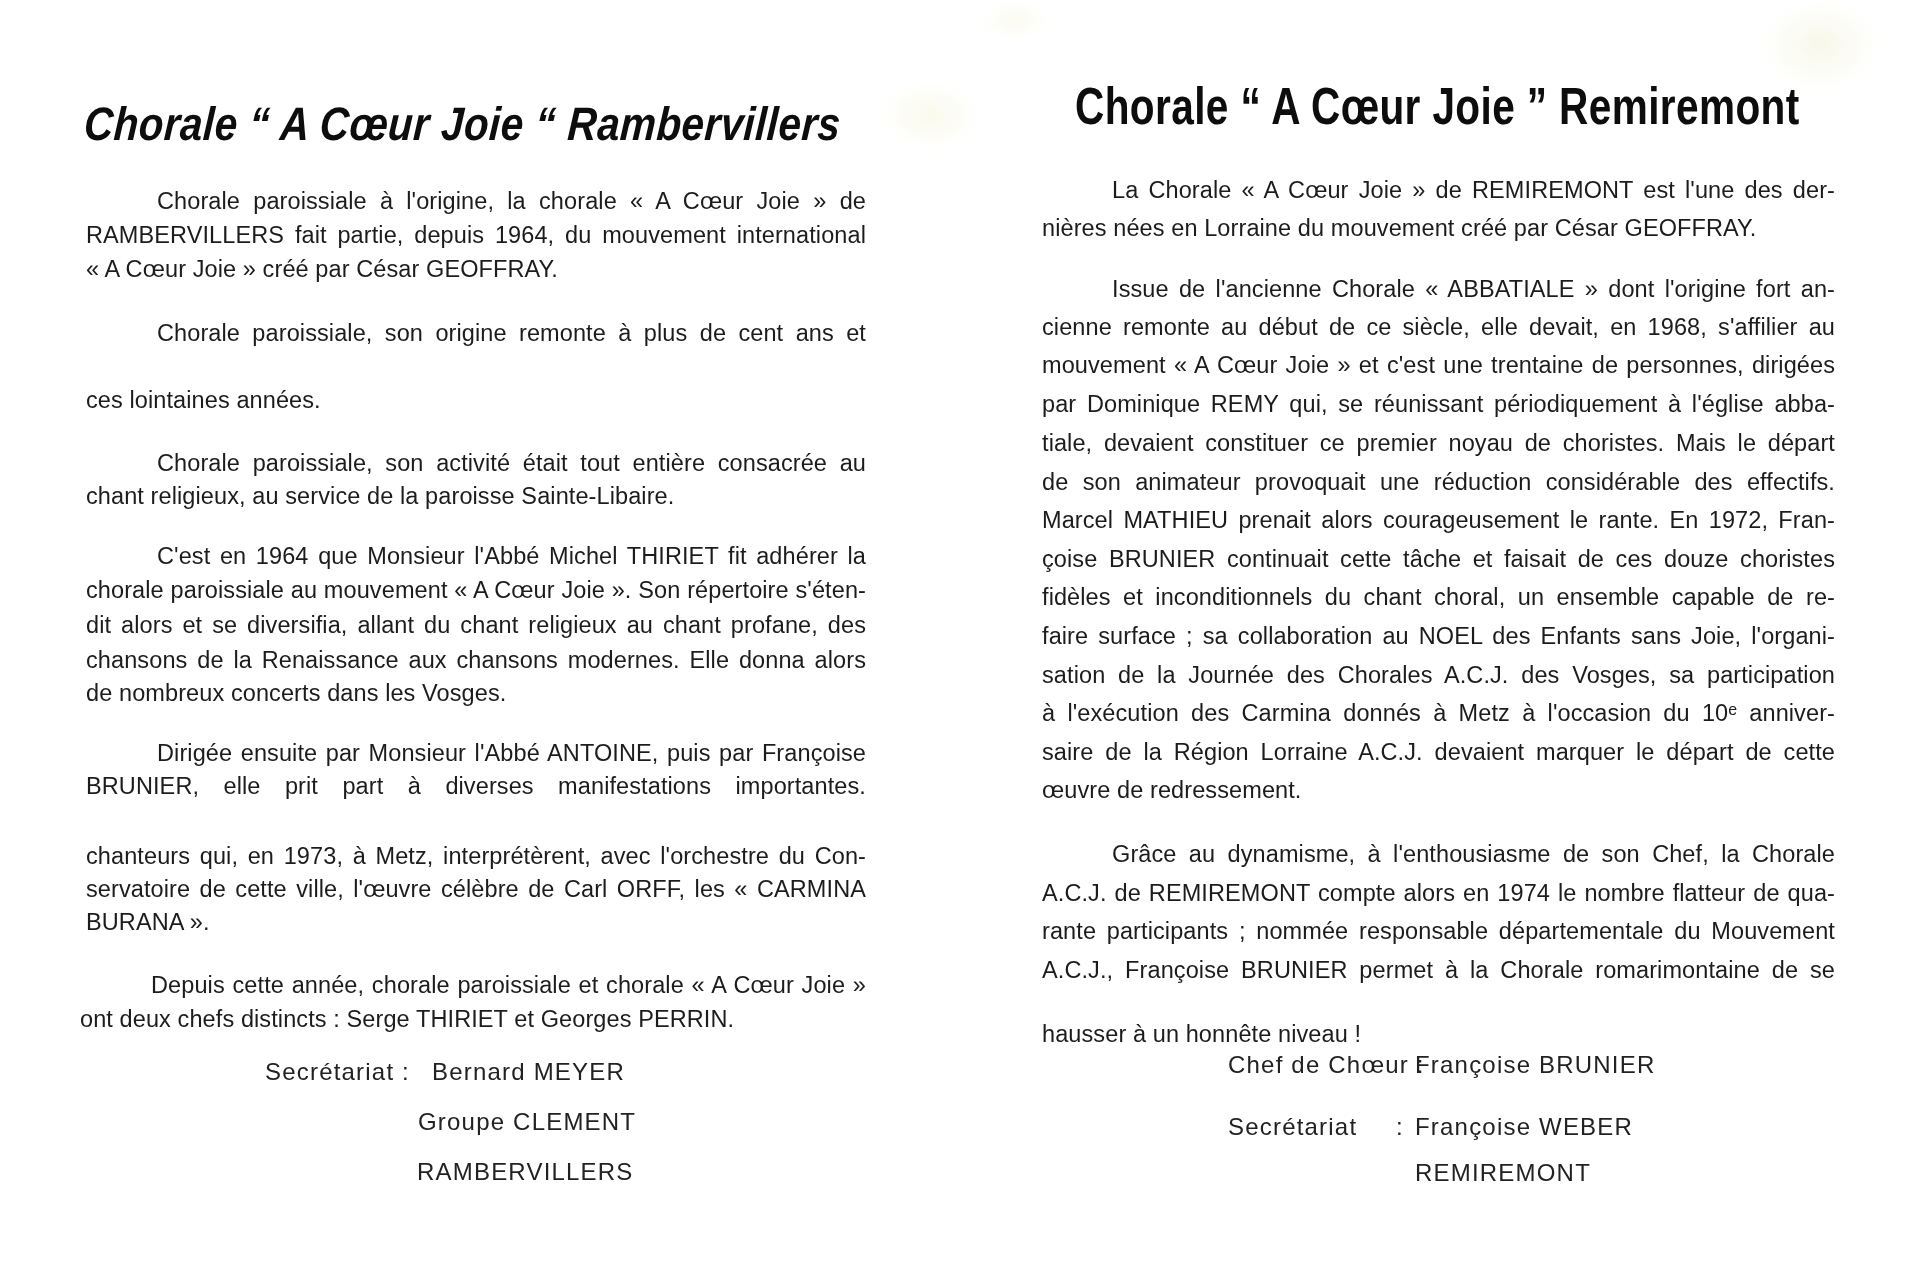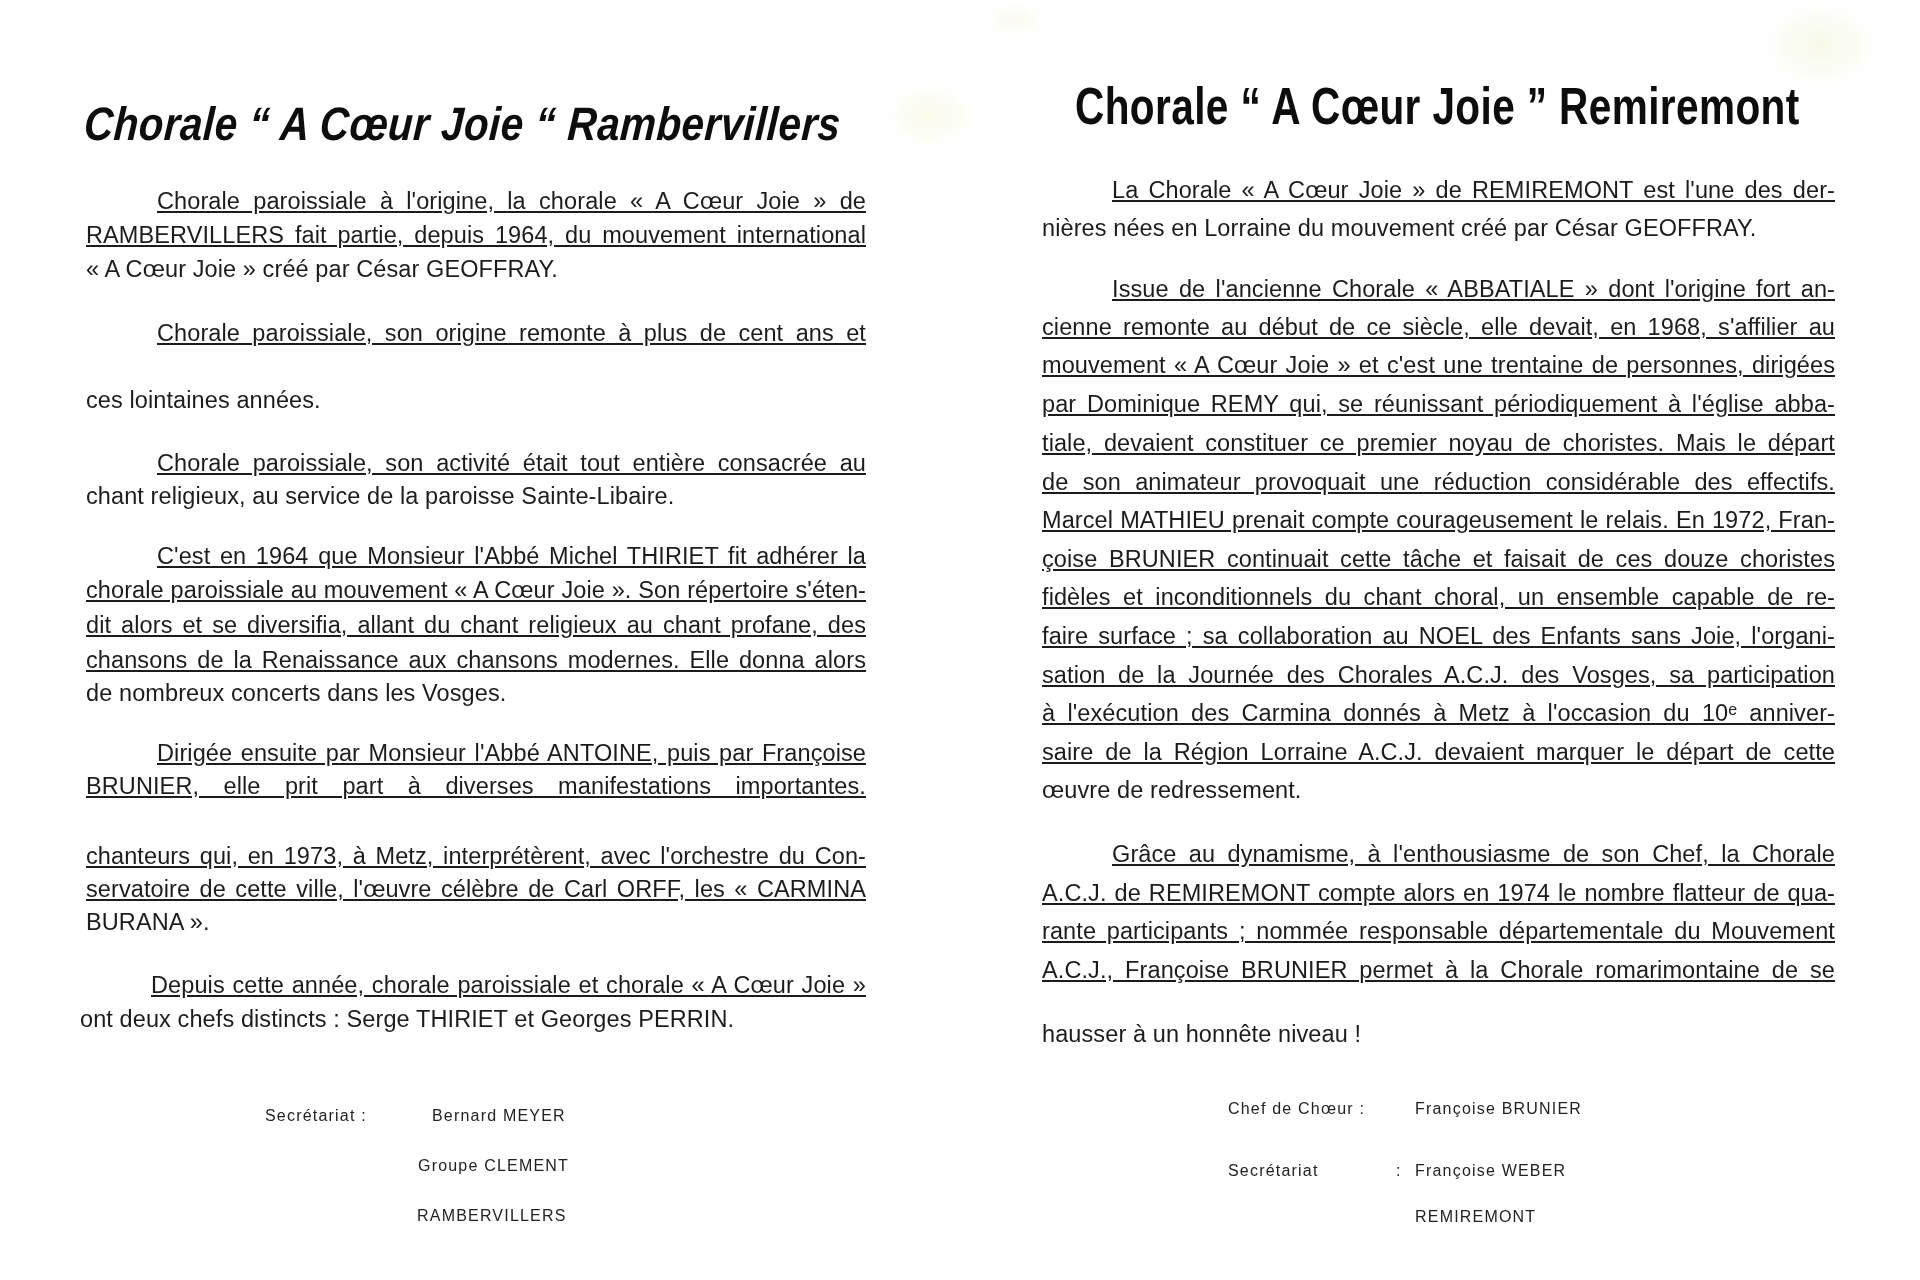--- a/index.html
+++ b/index.html
@@ -37,29 +37,29 @@
     letter-spacing: 0.5px;
   }
 
   .line {
     position: absolute;
     font-size: 23.5px; line-height: 30px; height: 30px;
     white-space: nowrap; overflow: visible;
     color: #1c1c1c;
     letter-spacing: 0.1px;
   }
-  .just { text-align: justify; text-align-last: justify; white-space: normal; text-decoration: underline; }
+  .just { text-align: justify; text-align-last: justify; white-space: normal; }
   .left-col .line { left: 86px; width: 780px; }
   .left-col .line.indent { left: 157px; width: 709px; }
   .right-col .line { left: 92px; width: 793px; }
   .right-col .line.indent { left: 162px; width: 723px; }
 
   .sig {
-    position: absolute; font-size: 16px; line-height: 28px; white-space: nowrap;
-    color: #222; letter-spacing: 1.2px; margin-top: 44px;
+    position: absolute; font-size: 24px; line-height: 28px; white-space: nowrap;
+    color: #222; letter-spacing: 1.2px;
   }
 </style>
 </head>
 <body>
 
 <div class="stain s1"></div>
 <div class="stain s2"></div>
 <div class="stain s3"></div>
 
 <div class="page page-left left-col">
@@ -101,21 +101,21 @@
 
   <div class="line indent just" style="top:175px">La Chorale « A Cœur Joie » de REMIREMONT est l'une des der-</div>
   <div class="line" style="top:213px">nières nées en Lorraine du mouvement créé par César GEOFFRAY.</div>
 
   <div class="line indent just" style="top:274px">Issue de l'ancienne Chorale « ABBATIALE » dont l'origine fort an-</div>
   <div class="line just" style="top:312px">cienne remonte au début de ce siècle, elle devait, en 1968, s'affilier au</div>
   <div class="line just" style="top:350px">mouvement « A Cœur Joie » et c'est une trentaine de personnes, dirigées</div>
   <div class="line just" style="top:428px">tiale, devaient constituer ce premier noyau de choristes. Mais le départ</div>
   <div class="line just" style="top:389px">par Dominique REMY qui, se réunissant périodiquement à l'église abba-</div>
   <div class="line just" style="top:467px">de son animateur provoquait une réduction considérable des effectifs.</div>
-  <div class="line just" style="top:505px">Marcel MATHIEU prenait compte courageusement le relais. En 1972, Fran-</div>
+  <div class="line just" style="top:505px">Marcel MATHIEU prenait alors courageusement le rante. En 1972, Fran-</div>
   <div class="line just" style="top:544px">çoise BRUNIER continuait cette tâche et faisait de ces douze choristes</div>
   <div class="line just" style="top:582px">fidèles et inconditionnels du chant choral, un ensemble capable de re-</div>
   <div class="line just" style="top:621px">faire surface ; sa collaboration au NOEL des Enfants sans Joie, l'organi-</div>
   <div class="line just" style="top:660px">sation de la Journée des Chorales A.C.J. des Vosges, sa participation</div>
   <div class="line just" style="top:698px">à l'exécution des Carmina donnés à Metz à l'occasion du 10ᵉ anniver-</div>
   <div class="line just" style="top:737px">saire de la Région Lorraine A.C.J. devaient marquer le départ de cette</div>
   <div class="line" style="top:775px">œuvre de redressement.</div>
 
   <div class="line indent just" style="top:839px">Grâce au dynamisme, à l'enthousiasme de son Chef, la Chorale</div>
   <div class="line just" style="top:878px">A.C.J. de REMIREMONT compte alors en 1974 le nombre flatteur de qua-</div>

